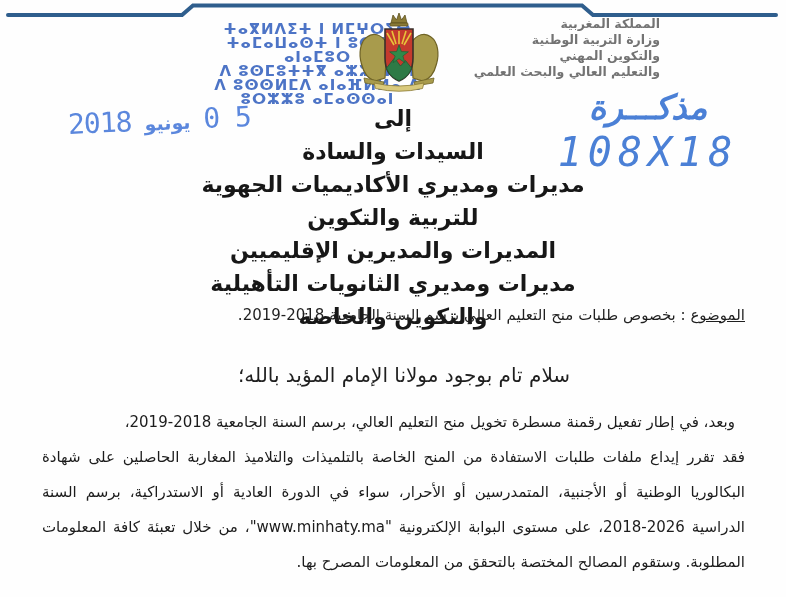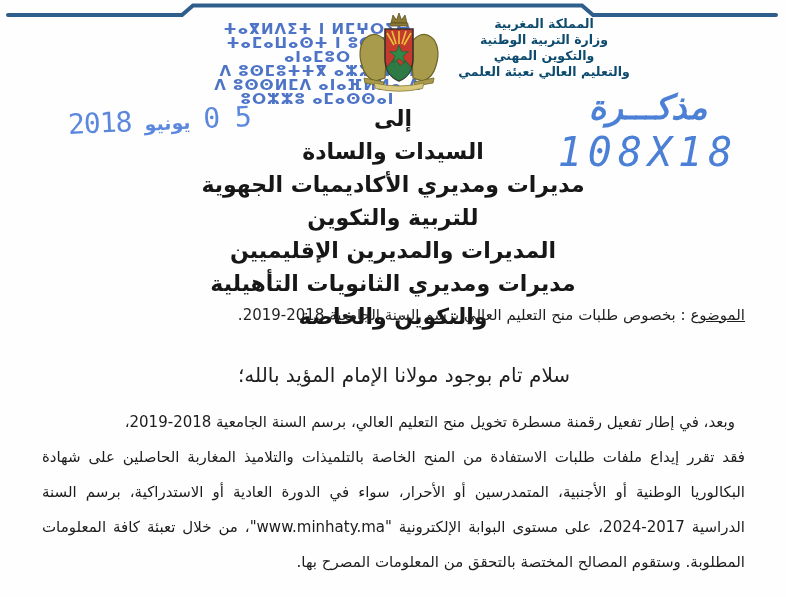--- a/index.html
+++ b/index.html
@@ -19,22 +19,22 @@
     text-align:center;
     color:#4d74c6;
     font-size:15px;font-weight:bold;letter-spacing:1px;
     line-height:14px;
   }
   
   .arms{position:absolute;top:12px;left:354px;}
   
   .ministry{
     position:absolute;top:16px;left:428px;width:232px;
-    direction:rtl;text-align:center;
-    color:#0c4a6e;
+    direction:rtl;
+    color:#737373;
     font-size:12.5px;line-height:16px;font-weight:bold;
   }
   
   .memo-stamp{
     position:absolute;top:86px;right:28px;width:220px;
     text-align:center;color:#4b80d6;font-style:italic;
   }
   .memo-stamp .memo-label{
     font-size:34px;font-weight:bold;line-height:42px;
     direction:rtl;
@@ -131,21 +131,21 @@
 
     <path d="M45 33 L47.4 39.6 L54.4 39.8 L48.9 44 L50.9 50.7 L45 46.7 L39.1 50.7 L41.1 44 L35.6 39.8 L42.6 39.6 Z" fill="#2f8a4a" stroke="#215f33" stroke-width="0.7"></path>
 
     <path d="M20 71 Q45 77 70 71 L68.5 76.5 Q45 82 21.5 76.5 Z" fill="#d9c97c" stroke="#8a7a35" stroke-width="0.8"></path>
   </svg>
 
   <div class="ministry">
     <div>المملكة المغربية</div>
     <div>وزارة التربية الوطنية</div>
     <div>والتكوين المهني</div>
-    <div>والتعليم العالي تعبئة العلمي</div>
+    <div>والتعليم العالي والبحث العلمي</div>
   </div>
 
   <div class="memo-stamp">
     <div class="memo-label">مذكـــرة</div>
     <div class="memo-number">108X18</div>
   </div>
 
   <div class="date-stamp">
     <span class="num">2018</span>
     <span class="month">يونيو</span>
@@ -163,17 +163,17 @@
   <div class="subject">
     <span class="label">الموضوع</span><span> : </span><span>بخصوص طلبات منح التعليم العالي برسم السنة الجامعية 2018‏-‏2019.</span>
   </div>
 
   <div class="greeting">سلام تام بوجود مولانا الإمام المؤيد بالله؛</div>
 
   <div class="body-text">
     <div class="line first">وبعد، في إطار تفعيل رقمنة مسطرة تخويل منح التعليم العالي، برسم السنة الجامعية 2018‏-‏2019،</div>
     <div class="line justified">فقد تقرر إيداع ملفات طلبات الاستفادة من المنح الخاصة بالتلميذات والتلاميذ المغاربة الحاصلين على شهادة</div>
     <div class="line justified">البكالوريا الوطنية أو الأجنبية، المتمدرسين أو الأحرار، سواء في الدورة العادية أو الاستدراكية، برسم السنة</div>
-    <div class="line justified">الدراسية 2017‏-‏2024، على مستوى البوابة الإلكترونية "www.minhaty.ma"، من خلال تعبئة كافة المعلومات</div>
+    <div class="line justified">الدراسية 2026‏-‏2018، على مستوى البوابة الإلكترونية "www.minhaty.ma"، من خلال تعبئة كافة المعلومات</div>
     <div class="line">المطلوبة. وستقوم المصالح المختصة بالتحقق من المعلومات المصرح بها.</div>
   </div>
 
 </div>
 
 </body></html>

